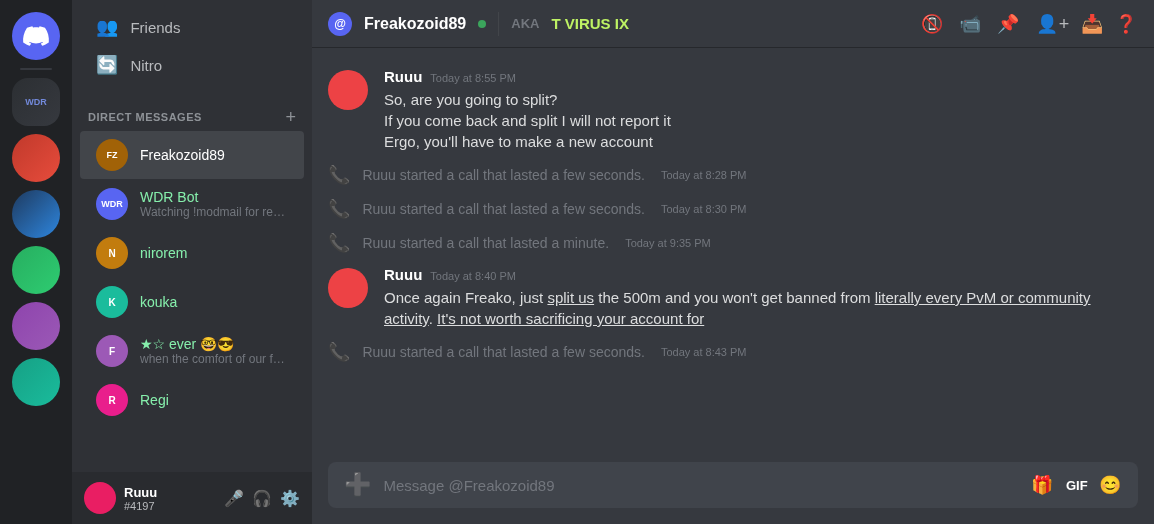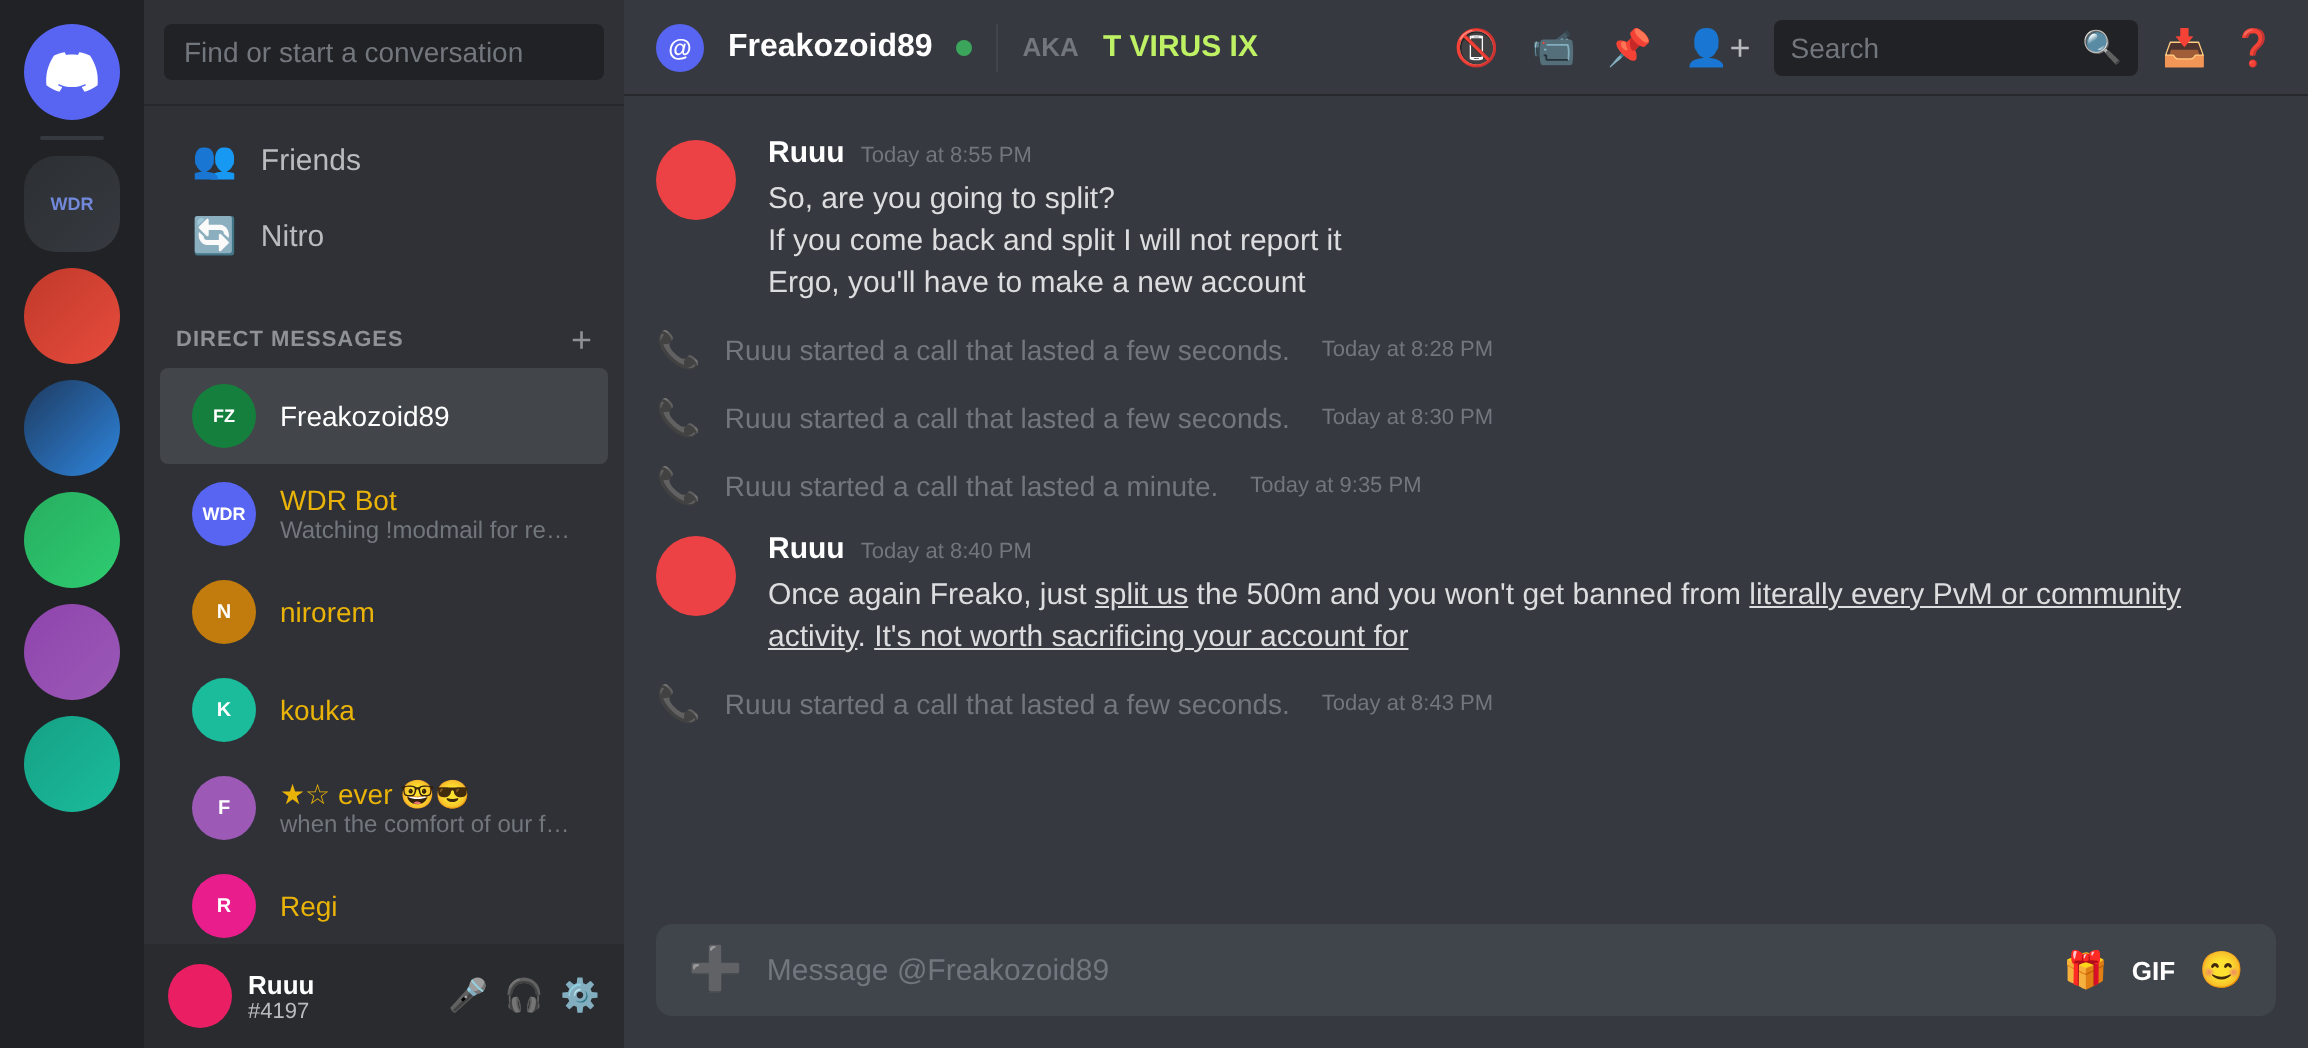--- a/index.html
+++ b/index.html
@@ -151,21 +151,21 @@
       justify-content: center;
       font-size: 12px;
       font-weight: bold;
       color: white;
       overflow: hidden;
     }
     .dm-info { flex: 1; min-width: 0; }
     .dm-name {
       font-size: 14px;
       font-weight: 500;
-      color: #eab308;
+      color: #86efac;
       white-space: nowrap;
       overflow: hidden;
       text-overflow: ellipsis;
     }
     .dm-item.active .dm-name { color: white; }
     .dm-preview {
       font-size: 12px;
       color: #72767d;
       white-space: nowrap;
       overflow: hidden;
@@ -406,44 +406,41 @@
   <div class="avatar-placeholder" style="background:linear-gradient(135deg,#27ae60,#2ecc71);">
   </div>
   <div class="avatar-placeholder" style="background:linear-gradient(135deg,#8e44ad,#9b59b6);">
   </div>
   <div class="avatar-placeholder" style="background:linear-gradient(135deg,#16a085,#1abc9c);">
   </div>
 </div>
 
 <div class="dm-sidebar">
 
-  <div class="search-bar">
-    <input type="text" placeholder="Find or start a conversation" style="">
-  </div>
 
   <div class="nav-items">
     <div class="nav-item">
       <span class="nav-icon">👥</span>
       <span>Friends</span>
     </div>
     <div class="nav-item">
       <span class="nav-icon">🔄</span>
       <span>Nitro</span>
     </div>
   </div>
 
   <div class="dm-section-header">
     <span class="dm-section-label">DIRECT MESSAGES</span>
     <button class="dm-add-btn">+</button>
   </div>
 
   <div class="dm-list">
 
     <div class="dm-item active">
-      <div class="dm-avatar" style="background:#15803d;font-size:9px;">FZ</div>
+      <div class="dm-avatar" style="background:#a16207;font-size:9px;">FZ</div>
       <div class="dm-info">
         <div class="dm-name">Freakozoid89</div>
       </div>
     </div>
 
     <div class="dm-item">
       <div class="dm-avatar" style="background:#5865f2;font-size:9px;">WDR</div>
       <div class="dm-info">
         <div class="dm-name">WDR Bot</div>
         <div class="dm-preview">Watching !modmail for repor...</div>
@@ -505,24 +502,20 @@
     <div class="header-divider"></div>
     <span class="aka-label">AKA</span>
     <span class="alias-name">T VIRUS IX</span>
     <div class="header-spacer"></div>
     <div class="header-icons">
       <span>📵</span>
       <span>📹</span>
       <span>📌</span>
       <span>👤+</span>
     </div>
-    <div class="header-search">
-      <input type="text" placeholder="Search" style="">
-      <span style="color:#72767d;">🔍</span>
-    </div>
     <span style="color:#b9bbbe;font-size:18px;cursor:pointer;">📥</span>
     <span style="color:#b9bbbe;font-size:18px;cursor:pointer;">❓</span>
   </div>
 
   <div class="messages-container">
 
     <div class="message-group">
       <div class="msg-avatar" style="background:#ed4245;"></div>
       <div class="msg-content">
         <div class="msg-header">

